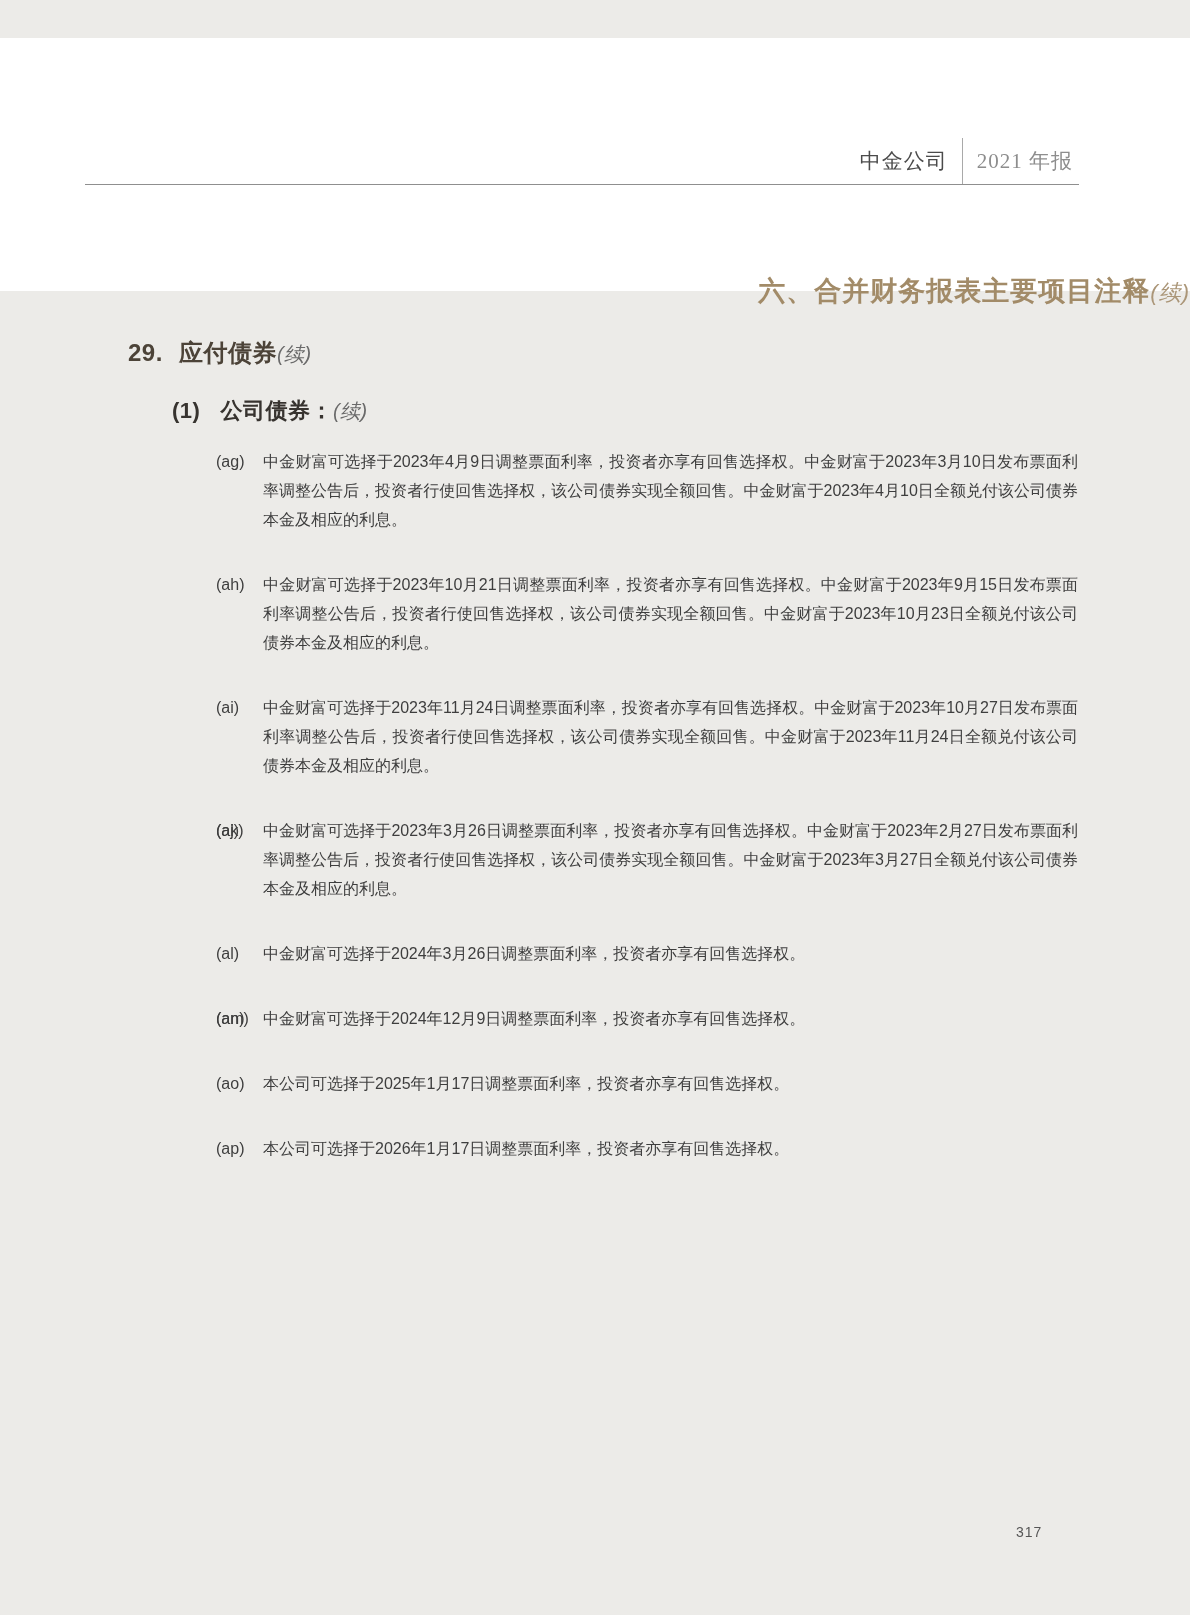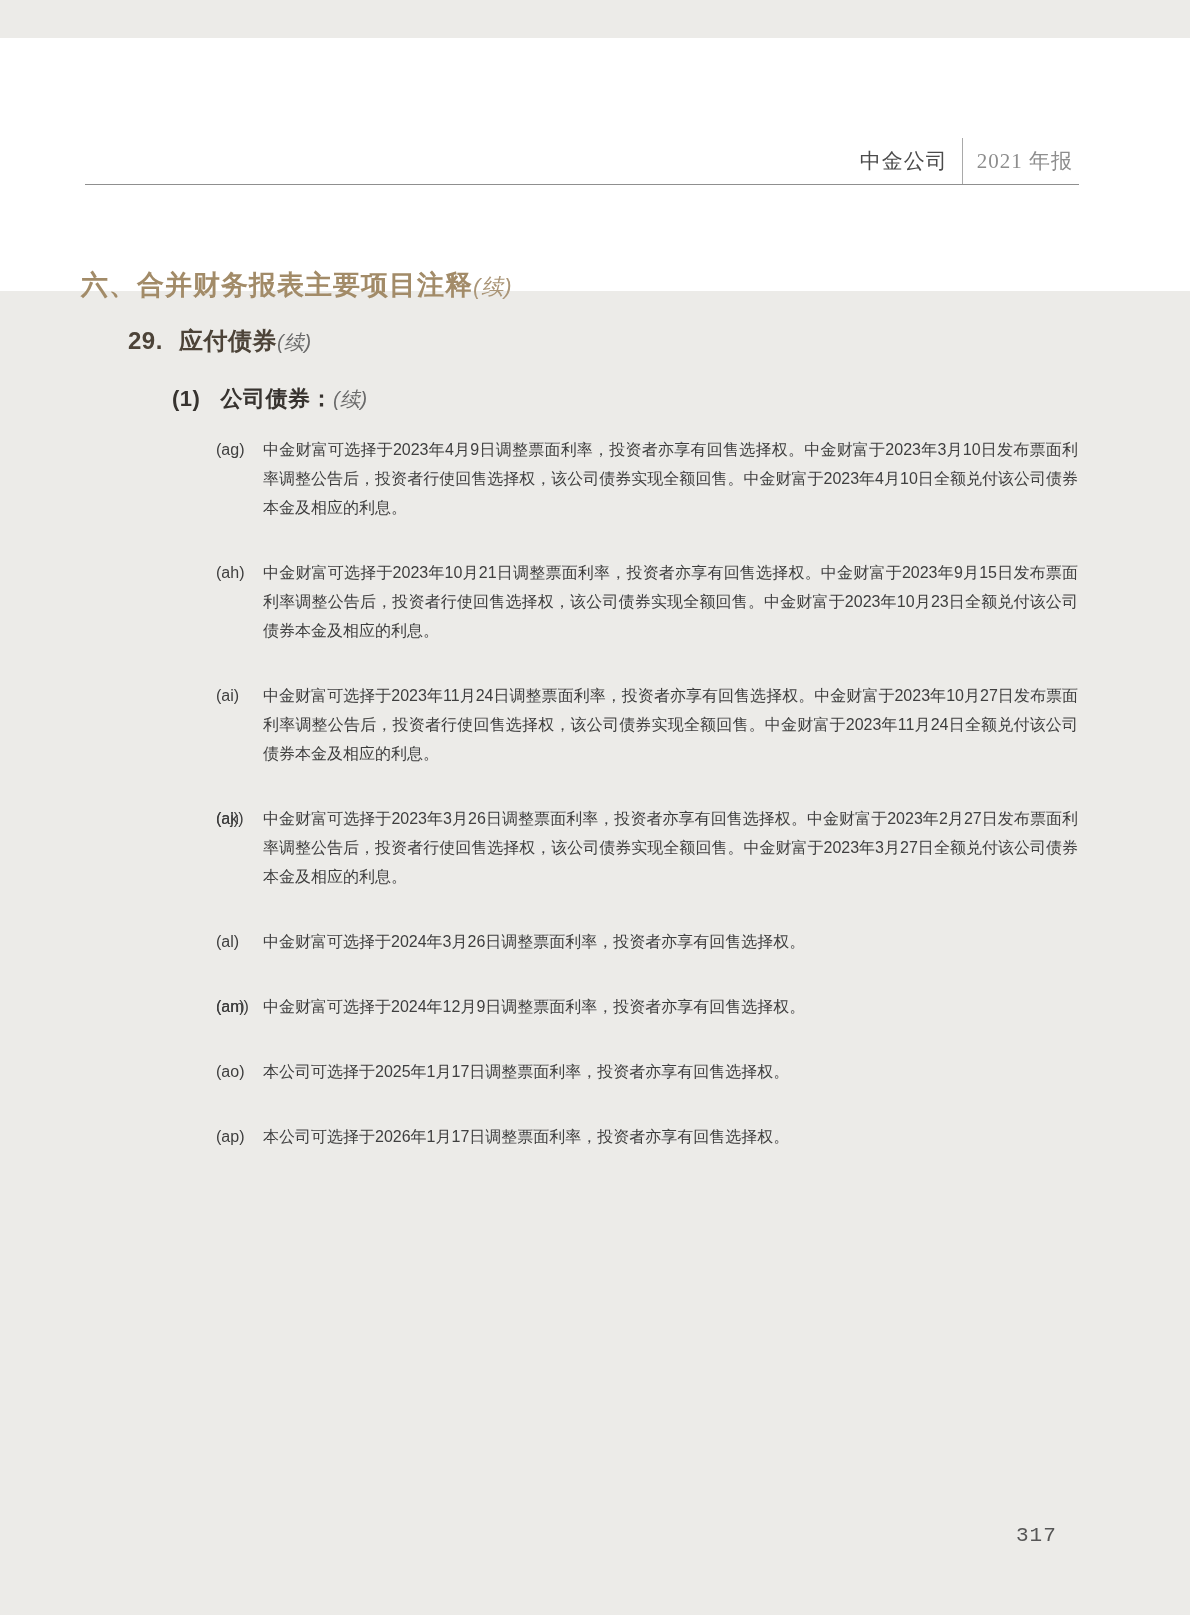--- a/index.html
+++ b/index.html
@@ -51,24 +51,25 @@
     height: 1px;
     background: #8f8f8f;
   }
 
   
   .content { position: absolute; top: 253px; left: 0; width: 1190px; }
 
   .section-title {
     margin: 14px 0 0 81px;
     font-size: 27px;
-    line-height: 36px;
+    line-height: 48px;
     font-weight: bold;
     color: #a28b68;
     letter-spacing: 1px;
+    text-align: right;
   }
   .section-title .cont {
     font-size: 22px;
     font-weight: normal;
     font-style: italic;
     color: #ab9678;
   }
 
   .subsection-title {
     margin: 14px 0 4px 128px;
@@ -119,22 +120,22 @@
     position: absolute;
     left: 0;
     top: 0;
     text-align: left;
   }
 
   .page-number {
     position: absolute;
     top: 1524px;
     left: 1016px;
-    font-family: Liberation Mono, monospace;
-    font-size: 21px;
+    font-family: Liberation Sans, sans-serif;
+    font-size: 14px;
     color: #565656;
     letter-spacing: 1px;
   }
 </style>
 </head>
 <body>
 
 <div class="page">
 
   <div class="top-band">

